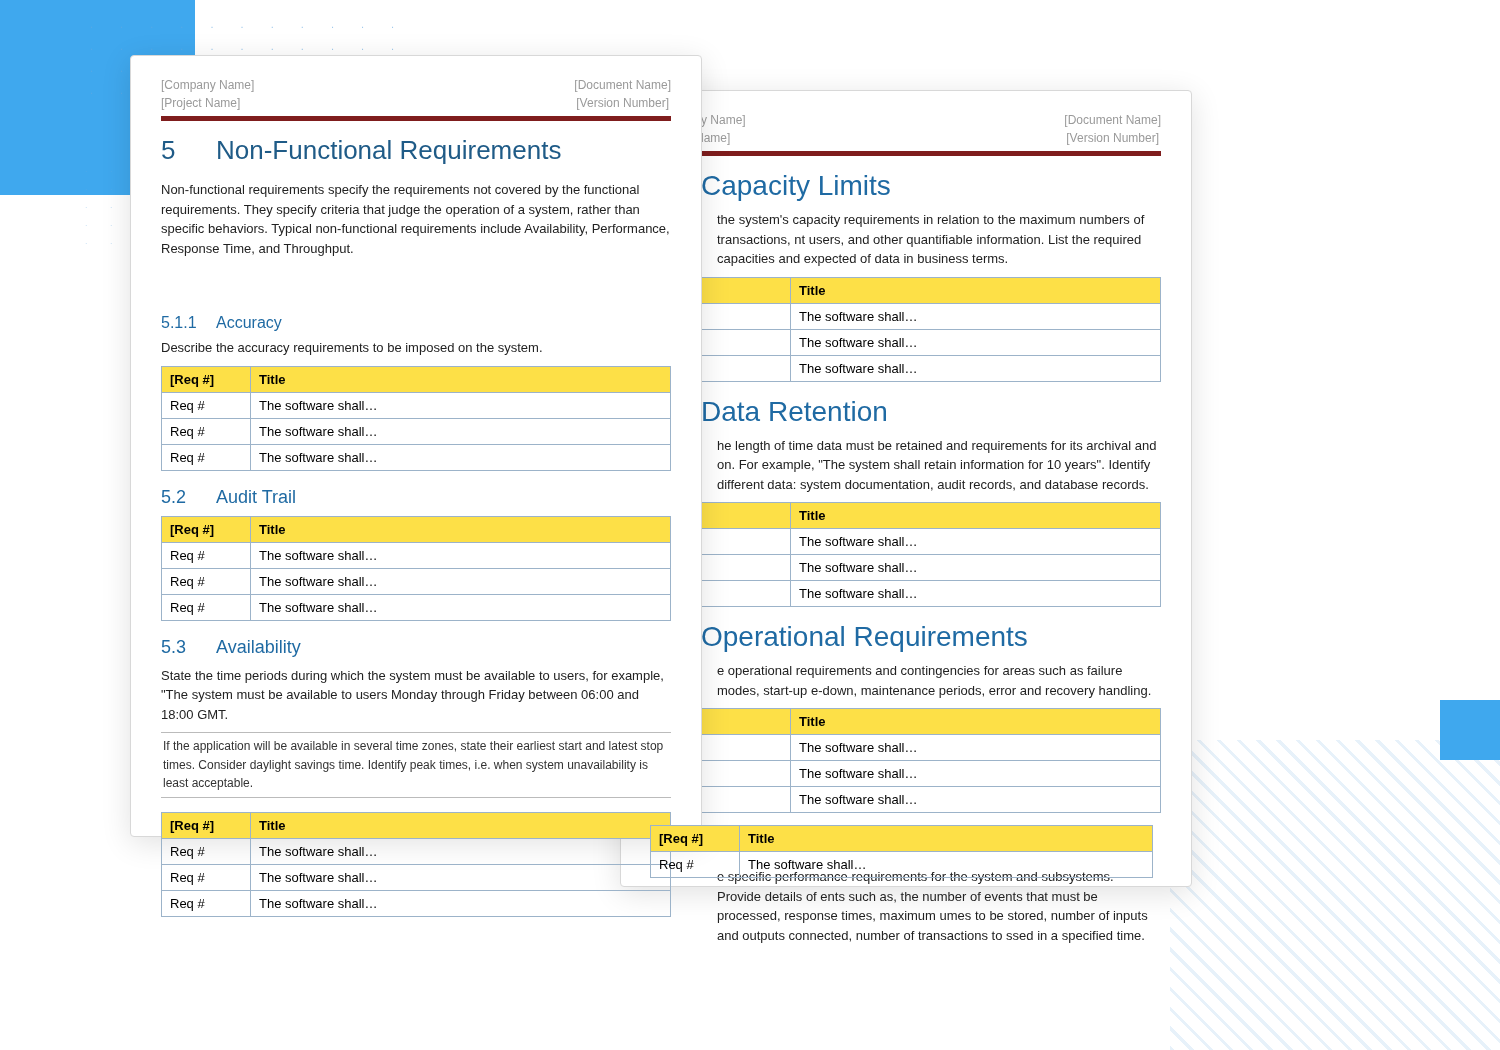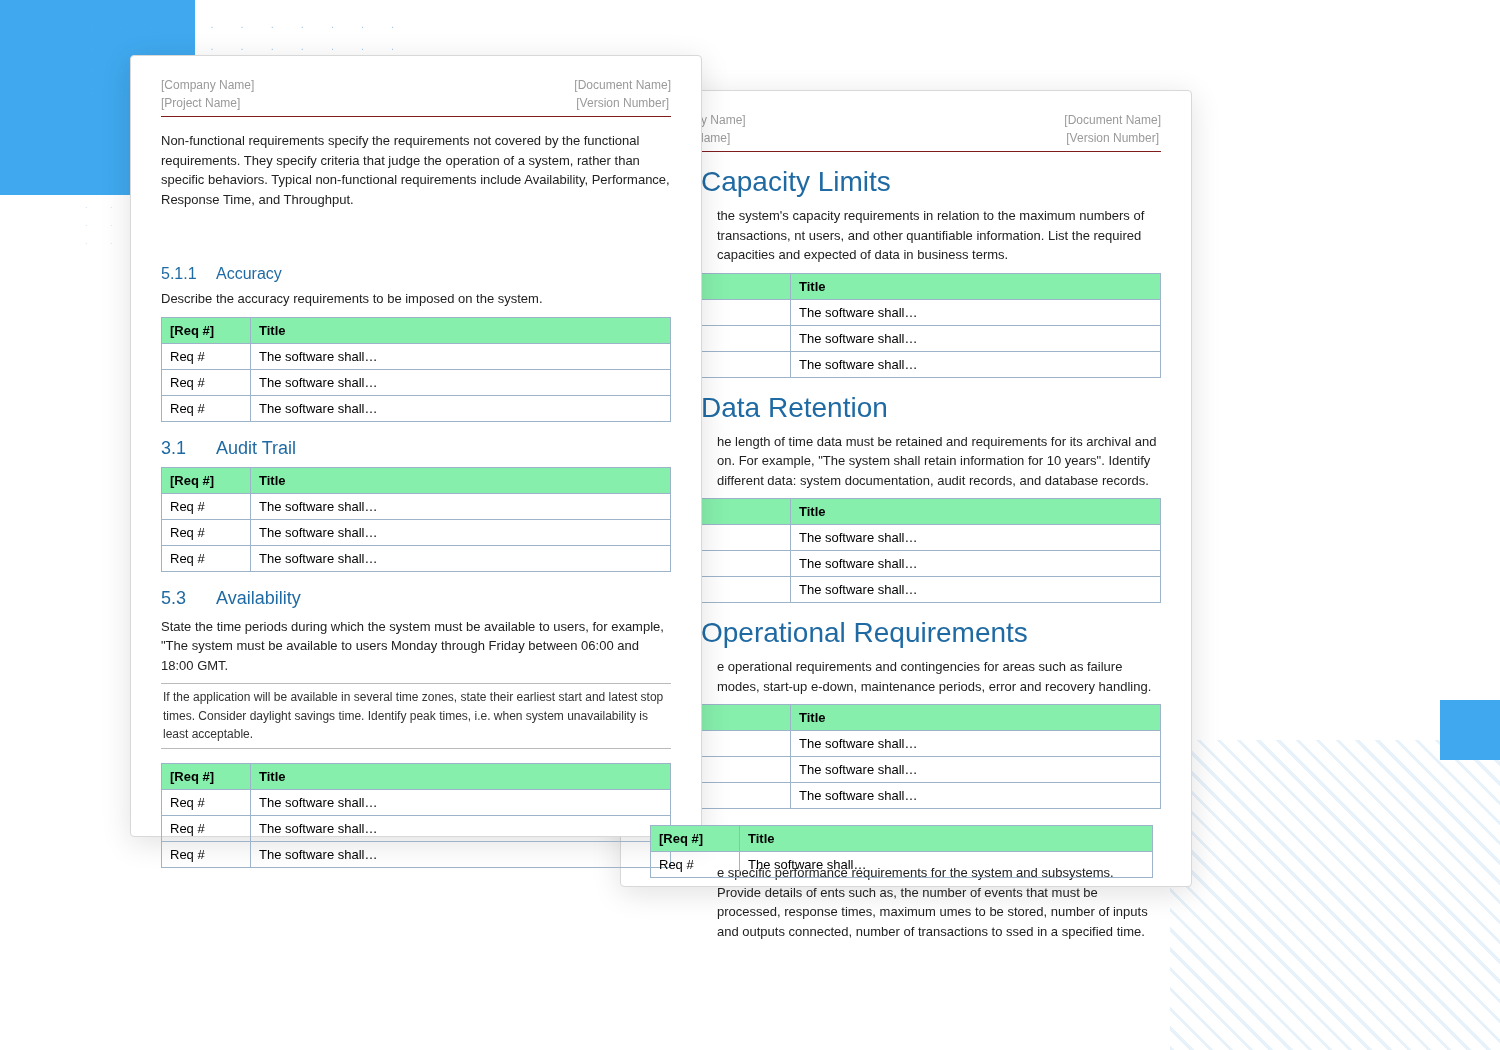--- a/index.html
+++ b/index.html
@@ -13,37 +13,37 @@
   .hatch{position:absolute;right:0;bottom:0;width:330px;height:310px;
     background:repeating-linear-gradient(45deg,#cfe4f5 0,#cfe4f5 3px,transparent 3px,transparent 14px);
     opacity:.5;}
   
   .page{position:absolute;background:#fff;border:1px solid #d8d8d8;border-radius:4px;
     box-shadow:0 6px 30px rgba(0,0,0,.12);}
   .page.p1{left:130px;top:55px;width:570px;height:780px;z-index:3;}
   .page.p2{left:620px;top:90px;width:570px;height:795px;z-index:2;}
   .pad{padding:22px 30px 0 30px;}
   .pgheader{display:flex;justify-content:space-between;font-size:12px;color:#9a9a9a;
-    border-bottom:1px solid #7f1d1d;padding-bottom:6px;margin-bottom:14px;}
+    border-bottom:5px solid #7f1d1d;padding-bottom:6px;margin-bottom:14px;}
   .pgheader .col{display:flex;flex-direction:column;gap:4px;}
   .pgheader .col.r{text-align:center;}
   
   .h1{font-size:26px;color:#1f5b87;margin:2px 0 14px 0;font-weight:400;}
   .h1 .num{display:inline-block;width:55px;}
   .h2{font-size:18px;color:#1f6aa3;margin:16px 0 8px 0;font-weight:400;}
   .h2 .num{display:inline-block;width:55px;}
   .h3{font-size:16px;color:#1f6aa3;margin:8px 0 6px 0;font-weight:400;}
   .h3 .num{display:inline-block;width:55px;margin-top:48px;}
   .body{font-size:13px;color:#222;line-height:1.5;margin:4px 0 8px 0;}
   .note{font-size:12px;color:#333;border-top:1px solid #bbb;border-bottom:1px solid #bbb;
     padding:4px 2px;margin:8px 0 14px 0;line-height:1.55;}
   
   table.req{width:100%;border-collapse:collapse;font-size:13px;margin:2px 0 6px 0;}
   table.req th, table.req td{border:1px solid #9cb3c9;padding:5px 8px;text-align:left;}
-  table.req th{background:#86efac;font-weight:bold;}
+  table.req th{background:#fde047;font-weight:bold;}
   table.req td:first-child, table.req th:first-child{width:72px;}
   
   .page.p2 .pad{padding-left:80px;}
   .page.p2 .h2left{font-size:28px;color:#1f6aa3;margin:14px 0 8px 0;font-weight:400;}
   .p2body{font-size:13px;color:#222;line-height:1.5;margin:2px 0 8px 16px;}
   
   .floatTable{position:absolute;left:650px;top:823px;width:503px;z-index:4;}
 </style>
 </head>
 <body>
@@ -156,20 +156,23 @@
         <div class="col">
           <span>[Company Name]</span>
           <span>[Project Name]</span>
         </div>
         <div class="col r">
           <span>[Document Name]</span>
           <span>[Version Number]</span>
         </div>
       </div>
 
+      <div class="h1">
+        <span class="num">5</span><span>Non-Functional Requirements</span>
+      </div>
       <div class="body">Non-functional requirements specify the requirements not covered by the functional requirements. They specify criteria that judge the operation of a system, rather than specific behaviors. Typical non-functional requirements include Availability, Performance, Response Time, and Throughput.</div>
 
       <div class="h3">
         <span class="num">5.1.1</span><span>Accuracy</span>
       </div>
       <div class="body">Describe the accuracy requirements to be imposed on the system.</div>
       <table class="req">
         <tbody>
             <tr>
               <th>[Req #]</th>
@@ -184,21 +187,21 @@
               <td>The software shall…</td>
             </tr>
         <tr>
               <td>Req #</td>
               <td>The software shall…</td>
             </tr>
       </tbody>
         </table>
 
       <div class="h2">
-        <span class="num">3.1</span><span>Audit Trail</span>
+        <span class="num">5.2</span><span>Audit Trail</span>
       </div>
       <table class="req">
         <tbody>
             <tr>
               <th>[Req #]</th>
               <th>Title</th>
             </tr>
         <tr>
               <td>Req #</td>
               <td>The software shall…</td>

